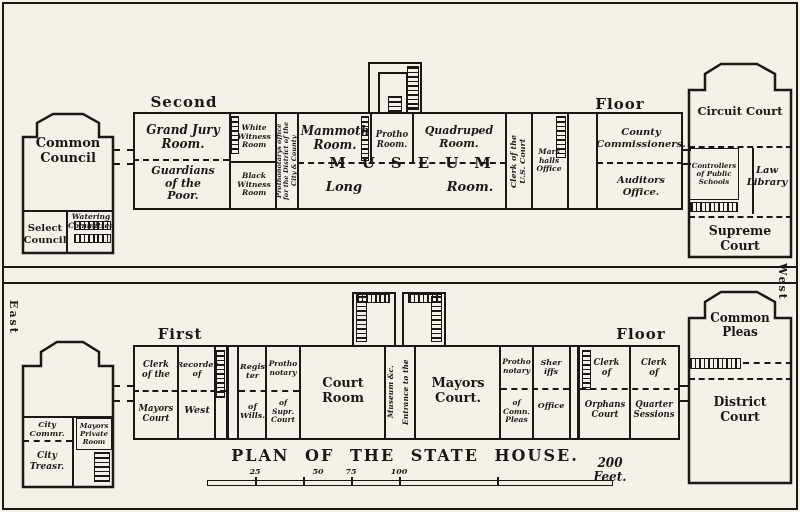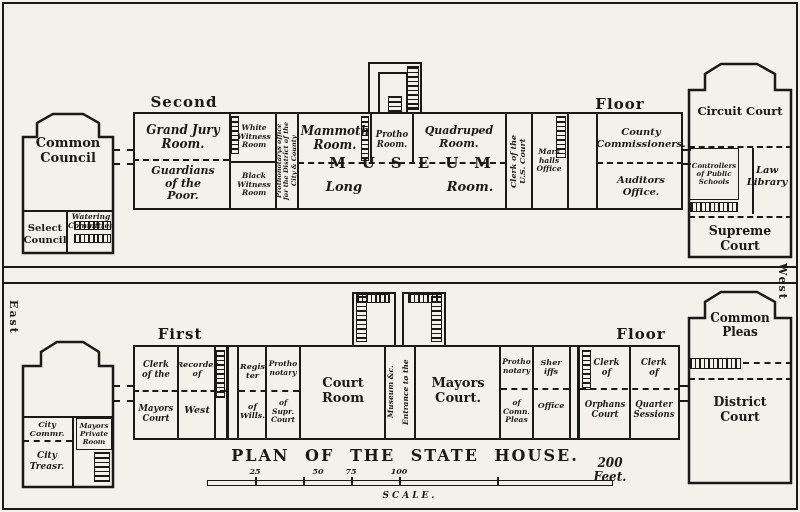--- a/index.html
+++ b/index.html
@@ -238,14 +238,13 @@
   <div class="tick" style="left:255px;top:477px;height:9px"></div>
   <div class="tick" style="left:303px;top:477px;height:9px"></div>
   <div class="tick" style="left:351px;top:477px;height:9px"></div>
   <div class="tick" style="left:399px;top:477px;height:9px"></div>
   <div class="tick" style="left:497px;top:477px;height:9px"></div>
   <div class="lbl" style="left:245px;top:466px;width:20px;height:12px;font-size:8px">25</div>
   <div class="lbl" style="left:308px;top:466px;width:20px;height:12px;font-size:8px">50</div>
   <div class="lbl" style="left:341px;top:466px;width:20px;height:12px;font-size:8px">75</div>
   <div class="lbl" style="left:387px;top:466px;width:24px;height:12px;font-size:8px">100</div>
   <div class="lbl" style="left:582px;top:464px;width:56px;height:12px;font-size:12px">200 Feet.</div>
-  <div class="lbl" style="left:207px;top:489px;width:406px;height:13px;font-size:9px;letter-spacing:3px">SCALE.</div>
 </div>
 
 </body></html>

